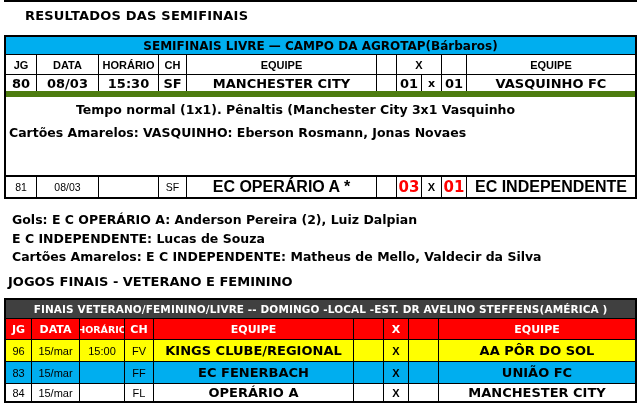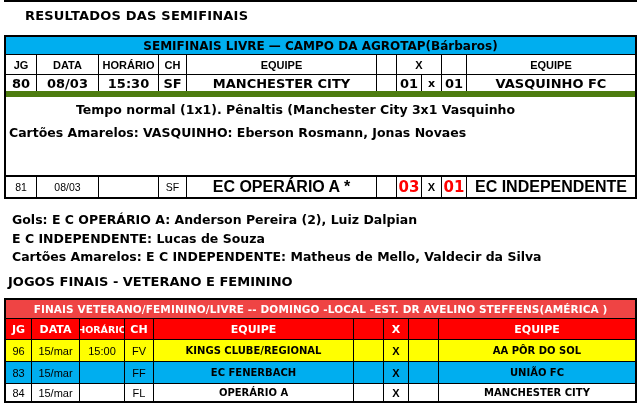--- a/index.html
+++ b/index.html
@@ -46,21 +46,21 @@
   
   .t2{top:298px;border-width:2px;}
   .t2 .band{height:19px;font-size:10.5px;letter-spacing:.1px;}
   .t2-hdr{height:21px;font-size:11px;font-weight:bold;font-family:"DejaVu Sans",sans-serif;border-bottom:1px solid #000;}
   .t2 .row{border-bottom:1px solid #000;}
   .t2 .row:last-child{border-bottom:none;}
   .f-jg{width:25px;} .f-data{width:48px;} .f-hor{width:45px;} .f-ch{width:29px;}
   .f-eq1{width:200px;} .f-b{width:30px;} .f-x{width:25px;} .f-eq2{flex:1;}
   .t2-row{height:22px;font-size:11px;font-weight:normal;}
   .t2-row:last-child{height:17px;border-radius:8px;}
-  .t2-row .teamname{font-family:"DejaVu Sans",sans-serif;font-weight:bold;font-size:10px;}
+  .t2-row .teamname{font-family:"DejaVu Sans",sans-serif;font-weight:bold;font-size:13px;}
   .t2-row .f-x{font-weight:bold;}
   .hor-small{font-size:9.5px;}
 </style>
 </head>
 <body>
 
 <div class="canvas">
 
   <div class="top-rule"></div>
 
@@ -118,21 +118,21 @@
   <div class="notes2 heavy">
     <div>Gols: E C OPERÁRIO A: Anderson Pereira (2), Luiz Dalpian</div>
     <div class="n2-indent">E C INDEPENDENTE: Lucas de Souza</div>
     <div>Cartões Amarelos: E C INDEPENDENTE: Matheus de Mello, Valdecir da Silva</div>
   </div>
 
   <div class="jogos-title heavy">JOGOS FINAIS - VETERANO E FEMININO</div>
 
   <div class="tbl t2">
 
-    <div class="band heavy" style="background-color: #ef4444; color: rgb(255, 255, 255);">FINAIS VETERANO/FEMININO/LIVRE -- DOMINGO -LOCAL -EST. DR AVELINO STEFFENS(AMÉRICA )</div>
+    <div class="band heavy" style="background-color: #404040; color: rgb(255, 255, 255);">FINAIS VETERANO/FEMININO/LIVRE -- DOMINGO -LOCAL -EST. DR AVELINO STEFFENS(AMÉRICA )</div>
 
     <div class="row t2-hdr" style="background-color: rgb(255, 0, 0); color: rgb(255, 255, 255);">
       <div class="f-jg">JG</div>
       <div class="f-data">DATA</div>
       <div class="f-hor hor-small">HORÁRIO</div>
       <div class="f-ch">CH</div>
       <div class="f-eq1">EQUIPE</div>
       <div class="f-b"></div>
       <div class="f-x">X</div>
       <div class="f-b"></div>

